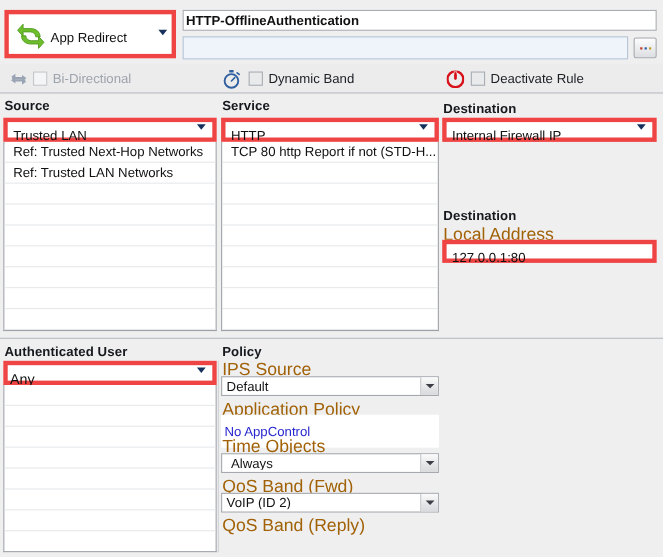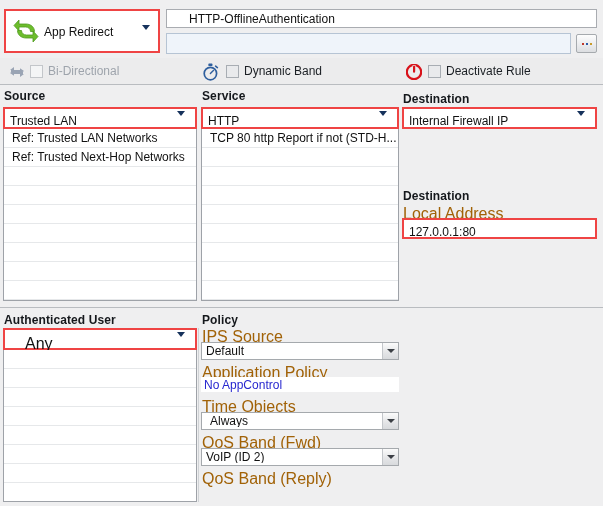--- a/index.html
+++ b/index.html
@@ -32,21 +32,21 @@
     color: #a16207;
   }
   .hr {
     position: absolute;
     height: 0;
     border-top: 1px solid #b9bcc0;
   }
 
   
   .orange {
-    border: 2px solid #ef4444;
+    border: 4px solid #ef4444;
     background: #ffffff;
   }
   .tri {
     width: 0; height: 0;
     border-left: 4px solid transparent;
     border-right: 4px solid transparent;
     border-top: 5px solid #16325c;
   }
   
   .combo-grey {
@@ -102,23 +102,24 @@
 
   
   .textfield {
     position: absolute;
     background: #ffffff;
     border: 1px solid #a9acb1;
     display: flex;
     align-items: center;
   }
   .textfield span {
-    padding-left: 22px;
+    padding-left: 2px;
     font-size: 12px;
     line-height: 1;
+    font-weight: bold;
   }
   .readonly-field {
     position: absolute;
     background: #eff4fa;
     border: 1px solid #b6c4d4;
   }
   .flatfield {
     position: absolute;
     background: #ffffff;
     display: flex;
@@ -246,22 +247,22 @@
   <span class="cb-label" style="left:446px; top:65px;">Deactivate Rule</span>
 
   <span class="abs grp-label" style="left:4px; top:89px;">Source</span>
   <div class="abs orange" style="left:3px; top:107px; width:194px; height:22px;">
     <span class="abs" style="left:5px; top:5px; font-size:12px;">Trusted  LAN</span>
     <span class="abs" style="left:172px; top:7px;">
       <span class="tri"></span>
     </span>
   </div>
   <div class="listbox" style="left:3px; top:129px; width:194px; height:172px;">
+    <div class="row">Ref: Trusted Next-Hop Networks</div>
     <div class="row">Ref: Trusted LAN Networks</div>
-    <div class="row">Ref: Trusted Next-Hop Networks</div>
     <div class="row"></div>
     <div class="row"></div>
     <div class="row"></div>
     <div class="row"></div>
     <div class="row"></div>
     <div class="row"></div>
     <div class="row"></div>
   </div>
 
   <span class="abs grp-label" style="left:202px; top:89px;">Service</span>
@@ -294,21 +295,21 @@
   <span class="abs grp-label" style="left:403px; top:189px;">Destination</span>
   <span class="abs sub-label" style="left:403px; top:205px;">Local Address</span>
   <div class="abs orange" style="left:402px; top:218px; width:195px; height:21px;">
     <span class="abs" style="left:5px; top:5px; font-size:12px;">127.0.0.1:80</span>
   </div>
 
   <div class="hr" style="left:0px; top:307px; width:603px;"></div>
 
   <span class="abs grp-label" style="left:4px; top:313px;">Authenticated User</span>
   <div class="abs orange" style="left:3px; top:328px; width:194px; height:22px;">
-    <span class="abs" style="left:20px; top:5px; font-size:16px;">Any</span>
+    <span class="abs" style="left:2px; top:5px; font-size:13px;">Any</span>
     <span class="abs" style="left:172px; top:7px;">
       <span class="tri"></span>
     </span>
   </div>
   <div class="listbox" style="left:3px; top:350px; width:194px; height:152px;">
     <div class="row"></div>
     <div class="row"></div>
     <div class="row"></div>
     <div class="row"></div>
     <div class="row"></div>
@@ -321,21 +322,21 @@
 
   <span class="abs sub-label" style="left:202px; top:328px;">IPS Source</span>
   <div class="combo-grey" style="left:201px; top:342px; width:198px; height:18px;">
     <span class="cval">Default</span>
     <span class="btn">
         <span class="tri-grey"></span>
       </span>
   </div>
 
   <span class="abs sub-label" style="left:202px; top:364px;">Application Policy</span>
-  <div class="flatfield" style="left:201px; top:377px; width:198px; height:15px;">
+  <div class="flatfield" style="left:201px; top:377px; width:198px; height:30px;">
     <span style="color:#2727cf;">No AppControl</span>
   </div>
 
   <span class="abs sub-label" style="left:202px; top:398px;">Time Objects</span>
   <div class="combo-grey" style="left:201px; top:412px; width:198px; height:18px;">
     <span class="cval" style="padding-left:8px;">Always</span>
     <span class="btn">
         <span class="tri-grey"></span>
       </span>
   </div>

